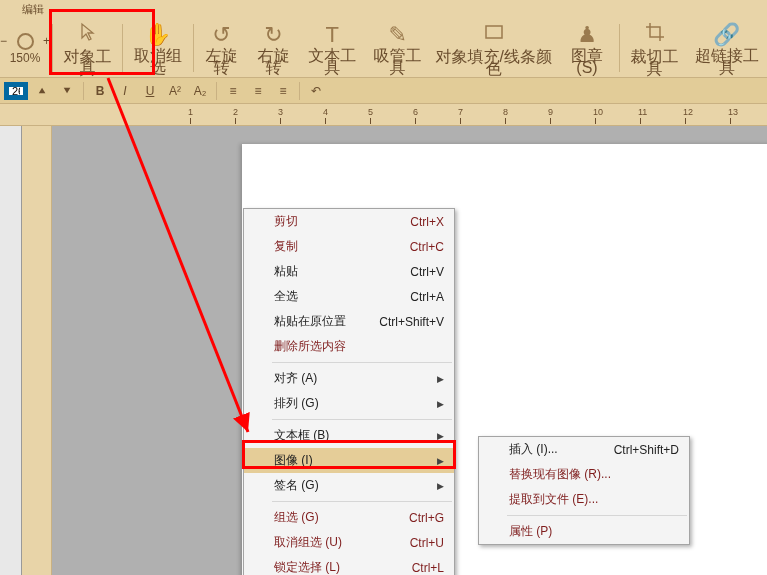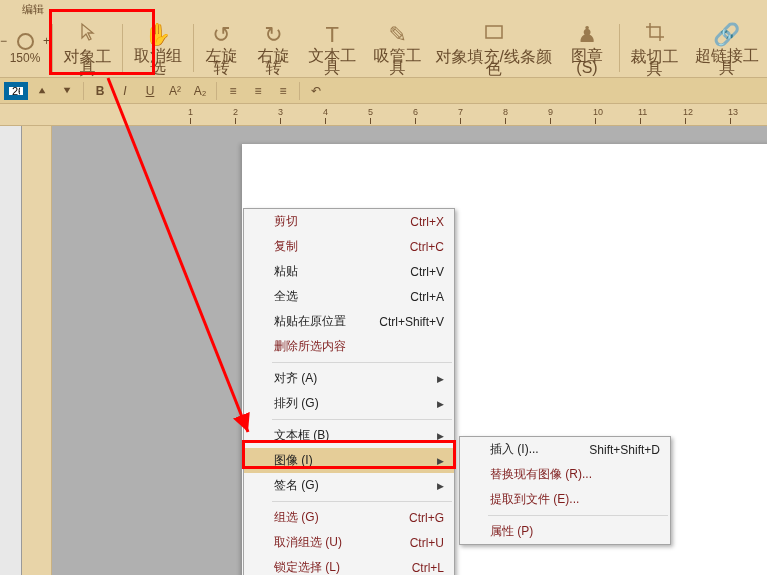--- a/index.html
+++ b/index.html
@@ -28,21 +28,21 @@
 .left-ruler { width: 30px; background: #e8d4a8; border-right: 1px solid #c9b182; }
 .canvas-area { flex: 1; position: relative; overflow: hidden; }
 .page { position: absolute; left: 190px; top: 18px; width: 900px; height: 700px; background: #fff; box-shadow: -2px 0 4px rgba(0,0,0,0.2); }
 
 .context-menu { position: absolute; left: 243px; top: 208px; width: 212px; background: #f4f4f4; border: 1px solid #a4a4a4; box-shadow: 2px 2px 4px rgba(0,0,0,0.3); font-size: 12px; color: #222; }
 .menu-item { display: flex; align-items: center; height: 25px; padding: 0 10px 0 30px; justify-content: space-between; }
 .menu-item.disabled { color: #7f1d1d; }
 .menu-item.highlighted { background: #e5cd98; }
 .menu-item .arrow { font-size: 9px; color: #444; }
 .menu-sep { height: 1px; background: #d6d6d6; margin: 3px 2px 3px 28px; }
-.submenu { position: absolute; left: 459px; top: 436px; width: 212px; background: #f4f4f4; border: 1px solid #a4a4a4; box-shadow: 2px 2px 4px rgba(0,0,0,0.3); font-size: 12px; color: #222; }
+.submenu { position: absolute; left: 478px; top: 436px; width: 212px; background: #f4f4f4; border: 1px solid #a4a4a4; box-shadow: 2px 2px 4px rgba(0,0,0,0.3); font-size: 12px; color: #222; }
 
 .red-box1 { position: absolute; left: 49px; top: 9px; width: 106px; height: 66px; border: 3px solid #ff0000; pointer-events: none; }
 .red-box2 { position: absolute; left: 242px; top: 440px; width: 214px; height: 29px; border: 3px solid #ff0000; pointer-events: none; }
 svg.arrow-annotation { position: absolute; left: 0; top: 0; pointer-events: none; }
 </style>
 </head>
 <body>
 
 <div class="ribbon">
   <div class="ribbon-label">编辑</div>
@@ -234,21 +234,21 @@
       <span>Ctrl+U</span>
     </div>
     <div class="menu-item disabled">
       <span>锁定选择 (L)</span>
       <span>Ctrl+L</span>
     </div>
   </div>
 <div class="submenu" id="sub-menu">
     <div class="menu-item">
       <span>插入 (I)...</span>
-      <span>Shift+Shift+D</span>
+      <span>Ctrl+Shift+D</span>
     </div>
     <div class="menu-item disabled">
       <span>替换现有图像 (R)...</span>
     </div>
     <div class="menu-item disabled">
       <span>提取到文件 (E)...</span>
     </div>
     <div class="menu-sep"></div>
     <div class="menu-item disabled">
       <span>属性 (P)</span>

